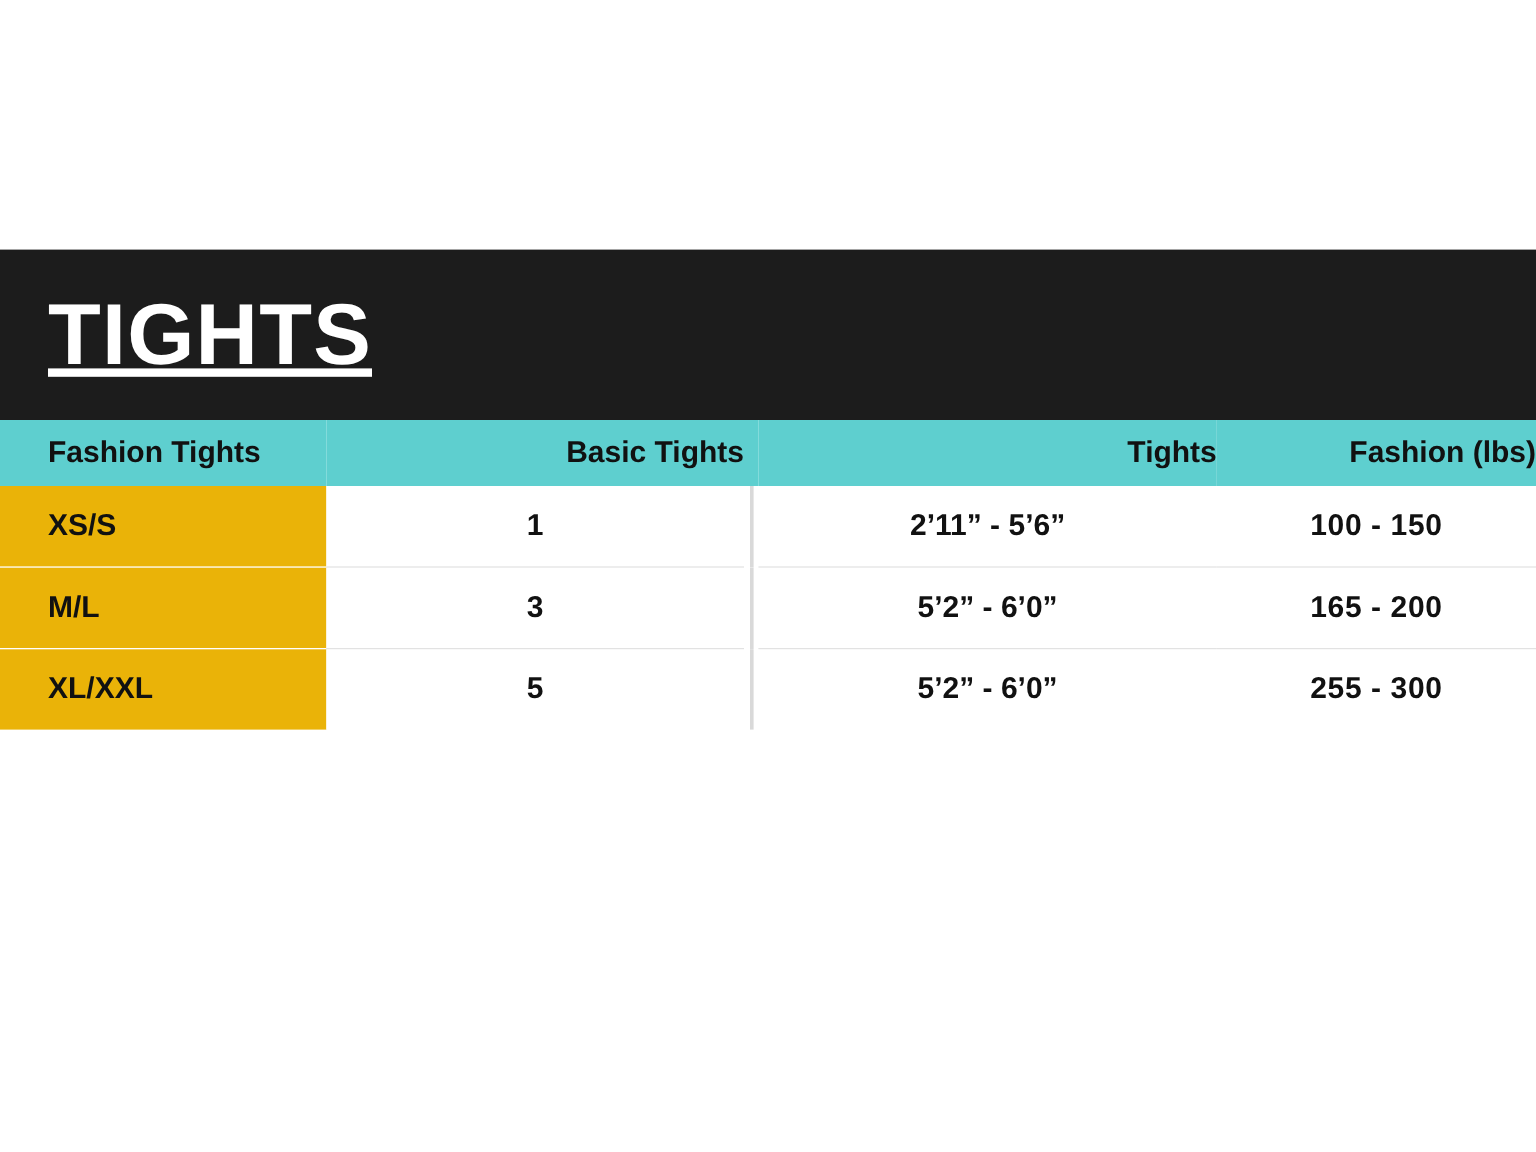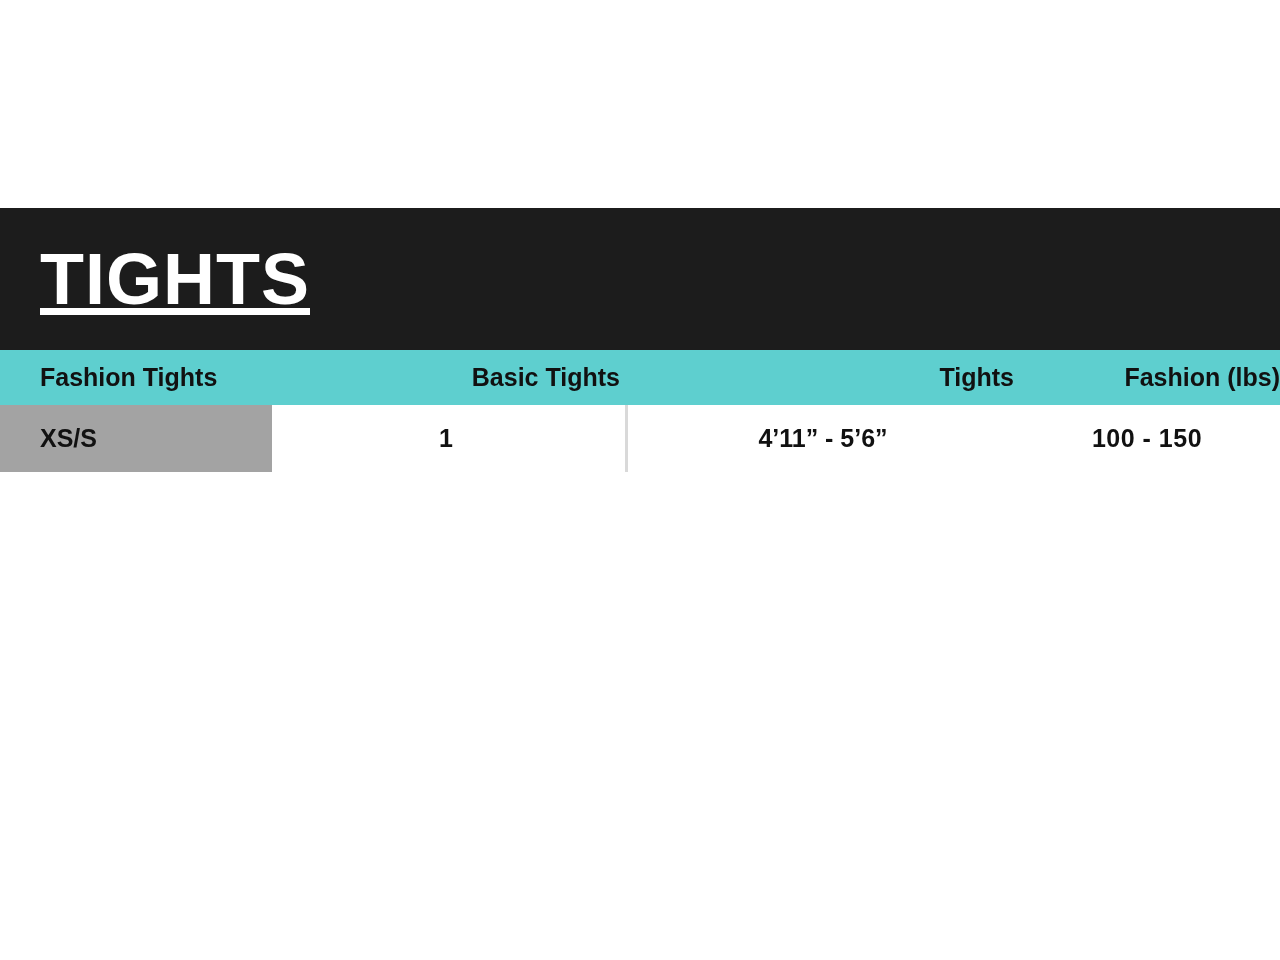--- a/index.html
+++ b/index.html
@@ -82,21 +82,21 @@
     text-align: center;
     vertical-align: middle;
     padding: 0;
     border-bottom: 1px solid #e2e2e2;
     background: #ffffff;
   }
   tbody tr:last-child td {
     border-bottom: none;
   }
   tbody td.fashion {
-    background: #a3a3a3;
+    background: #eab308;
     text-align: left;
     padding-left: 40px;
     border-bottom: 1px solid #ffffff;
   }
   tbody td.divider {
     background: #ffffff;
     border-bottom: none;
     padding: 0;
   }
   .divider-line {
@@ -136,20 +136,38 @@
           <th>Fashion (lbs)</th>
         </tr>
       </thead>
       <tbody>
         <tr>
           <td class="fashion">XS/S</td>
           <td>1</td>
           <td class="divider">
               <div class="divider-line"></div>
             </td>
-          <td>4’11” -  5’6”</td>
+          <td>2’11” -  5’6”</td>
           <td class="weight">100 - 150</td>
+        </tr>
+        <tr>
+          <td class="fashion">M/L</td>
+          <td>3</td>
+          <td class="divider">
+              <div class="divider-line"></div>
+            </td>
+          <td>5’2” -  6’0”</td>
+          <td class="weight">165 - 200</td>
+        </tr>
+        <tr>
+          <td class="fashion">XL/XXL</td>
+          <td>5</td>
+          <td class="divider">
+              <div class="divider-line"></div>
+            </td>
+          <td>5’2” -  6’0”</td>
+          <td class="weight">255 - 300</td>
         </tr>
       </tbody>
     </table>
 
   </div>
 </div>
 
 </body></html>

